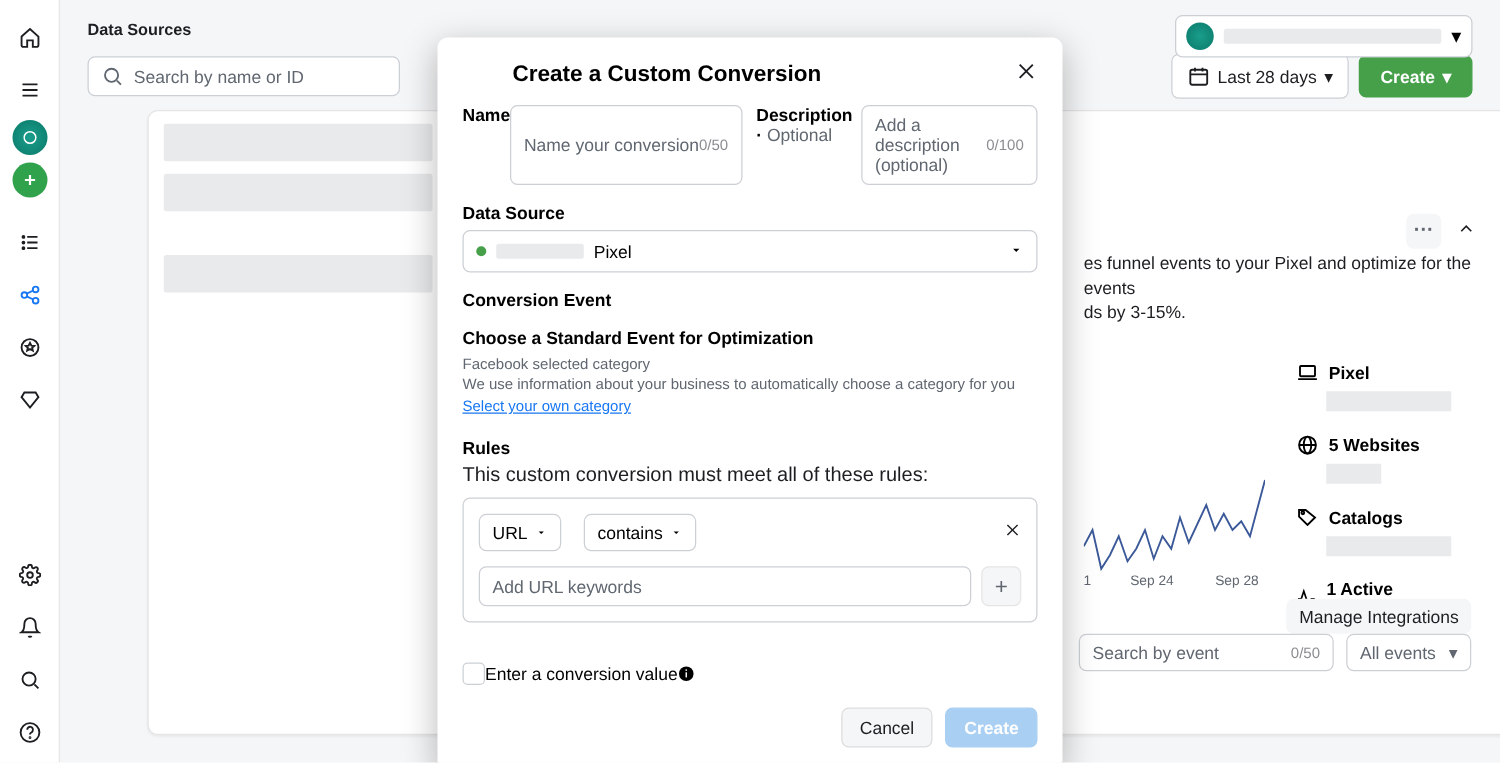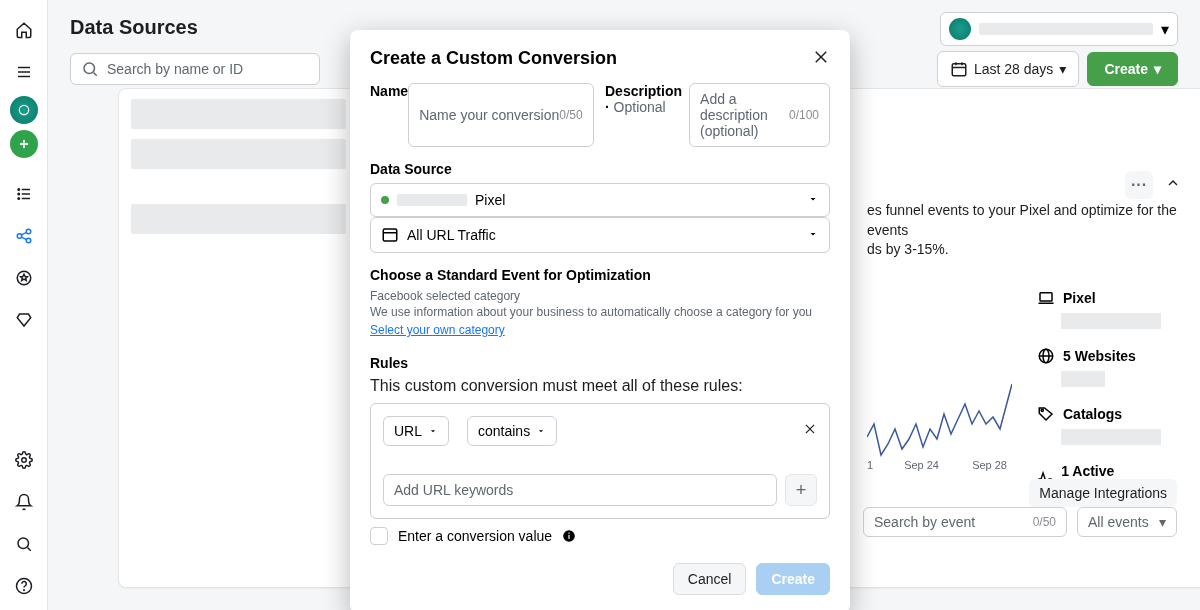--- a/index.html
+++ b/index.html
@@ -8,21 +8,21 @@
   
   .rail { position: absolute; left: 0; top: 0; width: 48px; height: 100%; background: #fff; border-right: 1px solid #e5e5e5; display: flex; flex-direction: column; align-items: center; padding-top: 12px; }
   .rail .gap { flex: 1; }
   .rail-item { width: 36px; height: 36px; display: flex; align-items: center; justify-content: center; border-radius: 8px; margin-bottom: 6px; color: #1c1e21; cursor: pointer; }
   .rail-item.green-dot { background: #31a24c; color: #fff; width: 28px; height: 28px; border-radius: 50%; }
   .rail-item.teal-dot { background: radial-gradient(circle at 50% 50%, #1a9d8b, #0a7969); width: 28px; height: 28px; border-radius: 50%; }
   .rail-item.active { color: #1877f2; }
 
   
   .page { position: absolute; left: 48px; top: 0; right: 0; bottom: 0; padding: 16px 22px; }
-  .page-title { font-size: 20px; font-weight: 700; color: #1c1e21; margin-bottom: 12px; }
+  .page-title { font-size: 13px; font-weight: 700; color: #1c1e21; margin-bottom: 12px; }
   .toprow { display: flex; justify-content: space-between; align-items: center; margin-bottom: 12px; }
   .search-pill { display: flex; align-items: center; background: #fff; border: 1px solid #ccd0d5; border-radius: 6px; padding: 6px 10px; width: 250px; color: #606770; font-size: 14px; }
   .btn { display: inline-flex; align-items: center; gap: 6px; background: #fff; border: 1px solid #ccd0d5; border-radius: 6px; padding: 8px 12px; font-size: 14px; color: #1c1e21; cursor: pointer; }
   .btn.green { background: #45a049; color: #fff; border-color: #45a049; padding: 8px 16px; font-weight: 600; }
   .top-controls { display: flex; gap: 8px; align-items: center; }
 
   
   .bg-card { position: absolute; left: 70px; top: 88px; width: 1090px; height: 500px; background: #fff; border: 1px solid #e5e5e5; border-radius: 8px; box-shadow: 0 1px 2px rgba(0,0,0,0.05); }
   .gray-block { background: #e9eaeb; border-radius: 2px; }
   .bg-tabs { position: absolute; left: 12px; top: 10px; width: 215px; height: 30px; }
@@ -50,21 +50,21 @@
   .bg-searchctl .count { margin-left: auto; color: #8a8d91; font-size: 12px; }
 
   .account-selector { position: absolute; right: 22px; top: 12px; width: 238px; height: 34px; background: #fff; border: 1px solid #ccd0d5; border-radius: 6px; display: flex; align-items: center; padding: 0 8px; }
   .account-selector .avatar { width: 22px; height: 22px; border-radius: 50%; background: radial-gradient(circle, #1a9d8b, #0a7969); }
   .account-selector .blob { flex: 1; height: 12px; background: #e9eaeb; margin: 0 8px; border-radius: 2px; }
 
   
   .overlay { position: absolute; inset: 0; background: rgba(0,0,0,0.0); }
   .modal { position: absolute; left: 350px; top: 30px; width: 500px; background: #fff; border-radius: 8px; box-shadow: 0 8px 28px rgba(0,0,0,0.28); padding: 18px 20px; }
   .modal-head { display: flex; justify-content: space-between; align-items: center; margin-bottom: 14px; }
-  .modal-title { font-size: 18px; font-weight: 700; }
+  .modal-title { font-size: 18px; font-weight: 700; margin-left: 40px; }
   .close-x { cursor: pointer; font-size: 20px; line-height: 1; color: #1c1e21; }
 
   .row-split { display: flex; gap: 10px; }
   .field-group { display: flex; flex: 1; }
   .field-label { font-size: 14px; font-weight: 600; margin-bottom: 6px; }
   .field-label .optional { font-weight: 400; color: #606770; }
   .tf { display: flex; align-items: center; border: 1px solid #ccd0d5; border-radius: 6px; padding: 7px 10px; font-size: 14px; color: #606770; background: #fff; }
   .tf .count { margin-left: auto; color: #8a8d91; font-size: 12px; }
 
   .section-label { font-size: 14px; font-weight: 600; margin: 14px 0 6px; }
@@ -74,25 +74,25 @@
 
   .dd { display: flex; align-items: center; border: 1px solid #ccd0d5; border-radius: 6px; padding: 8px 10px; font-size: 14px; background: #fff; cursor: pointer; gap: 8px; }
   .dd .caret { margin-left: auto; }
   .green-pill { width: 8px; height: 8px; background: #45a049; border-radius: 50%; display: inline-block; }
   .grayblob { display: inline-block; width: 70px; height: 12px; background: #e9eaeb; border-radius: 2px; }
 
   .rules-card { border: 1px solid #ccd0d5; border-radius: 6px; padding: 12px; margin-top: 8px; }
   .rules-row { display: flex; align-items: center; gap: 18px; }
   .mini-dd { display: inline-flex; align-items: center; gap: 6px; border: 1px solid #ccd0d5; border-radius: 6px; padding: 6px 10px; font-size: 14px; cursor: pointer; }
   .rules-x { margin-left: auto; cursor: pointer; color: #1c1e21; font-size: 16px; }
-  .rules-input-row { display: flex; gap: 8px; margin-top: 28px; }
+  .rules-input-row { display: flex; gap: 8px; margin-top: 12px; }
   .rules-input { flex: 1; border: 1px solid #ccd0d5; border-radius: 6px; padding: 7px 10px; font-size: 14px; color: #606770; }
   .plusbtn { width: 32px; height: 32px; display: flex; align-items: center; justify-content: center; background: #f5f6f7; border: 1px solid #e5e5e5; border-radius: 6px; cursor: pointer; font-size: 18px; color: #606770; }
 
-  .checkrow { display: flex; align-items: center; gap: 10px; margin-top: 8px; font-size: 14px; }
+  .checkrow { display: flex; align-items: center; margin-top: 32px; font-size: 14px; }
   .chk { width: 18px; height: 18px; border: 1px solid #ccd0d5; border-radius: 4px; background: #fff; }
 
   .modal-actions { display: flex; justify-content: flex-end; gap: 10px; margin-top: 18px; }
   .mbtn { padding: 7px 14px; border-radius: 6px; font-size: 14px; cursor: pointer; }
   .mbtn.cancel { background: #f5f6f7; border: 1px solid #ddd; color: #1c1e21; }
   .mbtn.create { background: #a9cff2; border: 1px solid #a9cff2; color: #fff; font-weight: 600; }
 
   .ico { width: 18px; height: 18px; display: inline-flex; }
   .caret svg { width: 12px; height: 12px; }
 </style>
@@ -334,30 +334,21 @@
     <div class="section-label">Data Source</div>
     <div class="dd">
       <span class="green-pill"></span>
       <span class="grayblob"></span>
       <span>Pixel</span>
       <span class="caret"><svg viewBox="0 0 24 24" fill="currentColor">
             <path d="M7 10l5 5 5-5z"></path>
           </svg></span>
     </div>
 
-    <div class="dd">
-      <svg class="ico" viewBox="0 0 24 24" fill="none" stroke="currentColor" stroke-width="2">
-          <rect x="3" y="4" width="18" height="16" rx="2"></rect>
-          <line x1="3" y1="9" x2="21" y2="9"></line>
-        </svg>
-      <span>All URL Traffic</span>
-      <span class="caret"><svg viewBox="0 0 24 24" fill="currentColor">
-            <path d="M7 10l5 5 5-5z"></path>
-          </svg></span>
-    </div>
+    <div class="section-label">Conversion Event</div>
 
     <div class="section-label">Choose a Standard Event for Optimization</div>
     <div class="section-sub">Facebook selected category</div>
     <div class="section-body">We use information about your business to automatically choose a category for you</div>
     <div class="linky">Select your own category</div>
 
     <div class="section-label" style="margin-top:18px">Rules</div>
     <div style="font-size:16px; color:#1c1e21;">This custom conversion must meet all of these rules:</div>
 
     <div class="rules-card">

